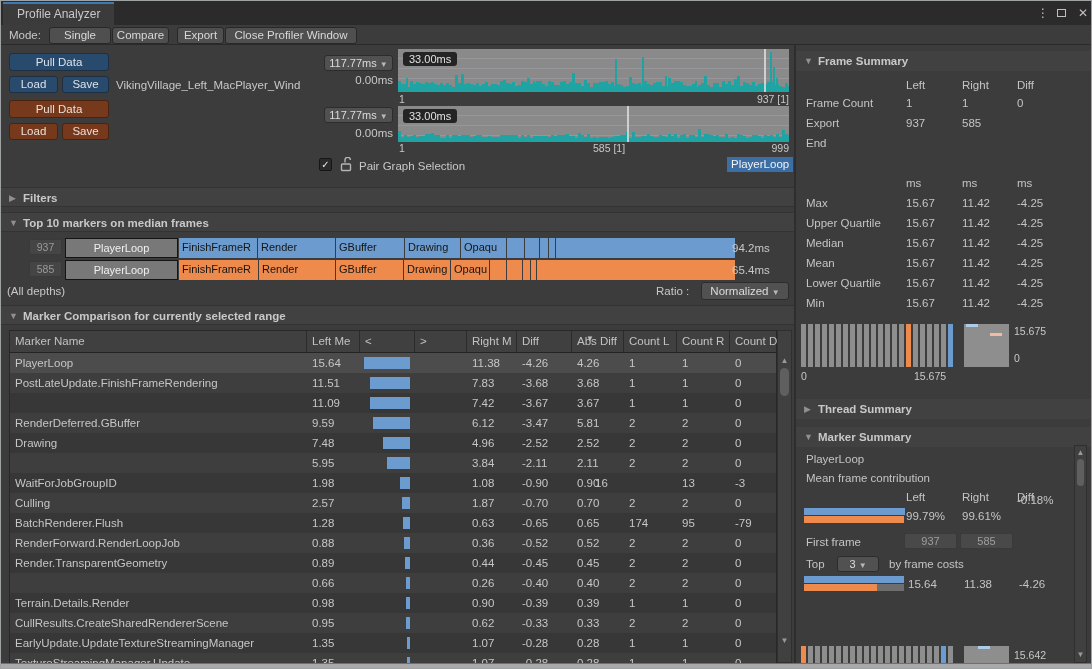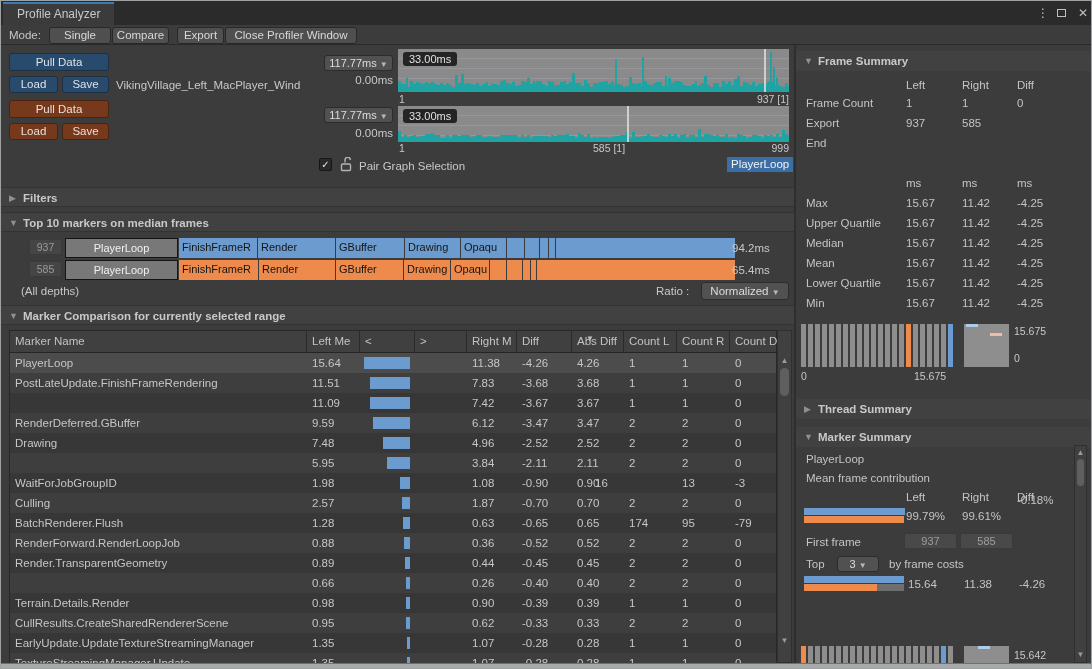--- a/index.html
+++ b/index.html
@@ -410,21 +410,21 @@
         <div class="seg" style="width: 46px; flex: 0 0 46px; background: rgb(238, 138, 76);">Drawing</div>
         <div class="seg" style="width: 38px; flex: 0 0 38px; background: rgb(238, 138, 76);">Opaqu</div>
         <div class="seg" style="width: 16px; flex: 0 0 16px; background: rgb(238, 138, 76);"></div>
         <div class="seg" style="width: 15px; flex: 0 0 15px; background: rgb(238, 138, 76);"></div>
         <div class="seg" style="width: 7px; flex: 0 0 7px; background: rgb(238, 138, 76);"></div>
         <div class="seg" style="width: 5px; flex: 0 0 5px; background: rgb(238, 138, 76);"></div>
         <div class="seg" style="width: 198px; flex: 0 0 198px; background: rgb(238, 138, 76);"></div>
       </div>
       <span class="abs txt" style="left: 731px; top: 24px;">65.4ms</span>
     </div>
-  <span class="abs txt" style="left:20px;top:282px;">(All depths)</span>
+  <span class="abs txt" style="left:6px;top:282px;">(All depths)</span>
   <span class="abs txt" style="left:655px;top:282px;">Ratio :</span>
   <div class="abs dropdown" style="left:700px;top:281px;width:88px;height:18px;line-height:16px;font-size:11.5px;"><span>Normalized</span> <span class="dd-arrow">▼</span></div>
 
   <div class="abs sectionbar" style="top:304px;">
     <span class="abs fold" style="left:8px;top:5px;">▼</span>
     <span class="abs txt bold" style="left:22px;top:2px;">Marker Comparison for currently selected range</span>
   </div>
   <div class="abs t-header" id="cmp-header">
       <div class="hcell" style="left: 0px; width: 297px;">Marker Name</div>
       <div class="hcell" style="left: 297px; width: 53px;">Left Me</div>
@@ -469,21 +469,21 @@
         <span class="tcell" style="left: 614px; width: 51px;">1</span>
         <span class="tcell" style="left: 667px; width: 51px;">1</span>
         <span class="tcell" style="left: 720px; width: 46px;">0</span>
       </div>
       <div class="trow" style="background: rgb(62, 62, 62);">
         <span class="tcell" style="left: 0px; width: 295px;">RenderDeferred.GBuffer</span>
         <span class="tcell" style="left: 297px; width: 51px;">9.59</span>
         <div class="cmpbar" style="left: 362.531px; width: 37.4695px;"></div>
         <span class="tcell" style="left: 457px; width: 48px;">6.12</span>
         <span class="tcell" style="left: 507px; width: 53px;">-3.47</span>
-        <span class="tcell" style="left: 562px; width: 50px;">3.47</span>
+        <span class="tcell" style="left: 562px; width: 50px;">5.81</span>
         <span class="tcell" style="left: 614px; width: 51px;">2</span>
         <span class="tcell" style="left: 667px; width: 51px;">2</span>
         <span class="tcell" style="left: 720px; width: 46px;">0</span>
       </div>
       <div class="trow" style="background: rgb(55, 55, 55);">
         <span class="tcell" style="left: 0px; width: 295px;">Drawing</span>
         <span class="tcell" style="left: 297px; width: 51px;">7.48</span>
         <div class="cmpbar" style="left: 372.789px; width: 27.2113px;"></div>
         <span class="tcell" style="left: 457px; width: 48px;">4.96</span>
         <span class="tcell" style="left: 507px; width: 53px;">-2.52</span>

